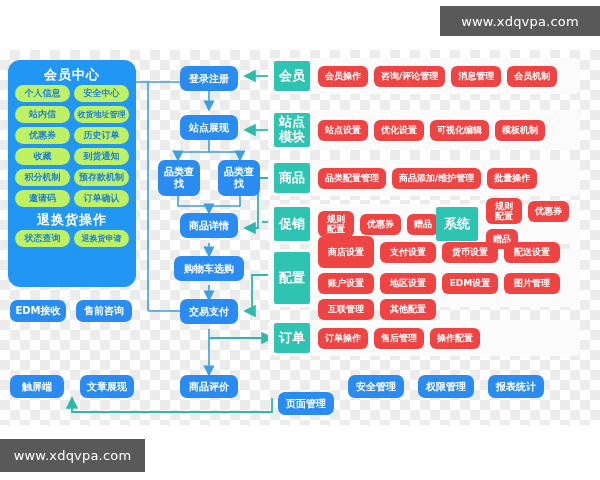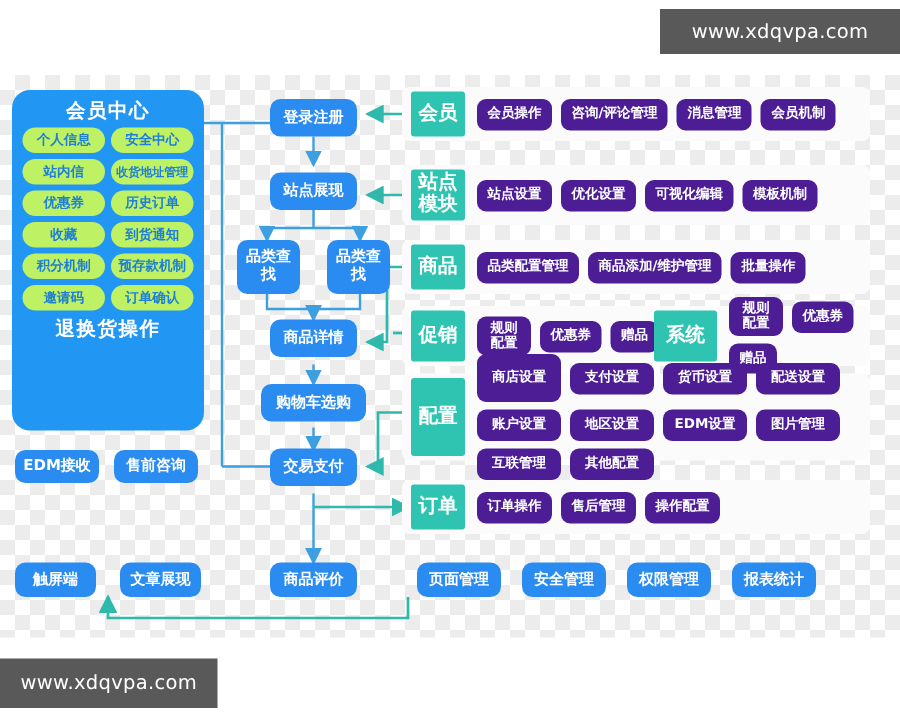--- a/index.html
+++ b/index.html
@@ -62,21 +62,21 @@
     display:flex;align-items:center;box-sizing:border-box;padding:4px 6px;
   }
   .gtag{
     background:#2fc4b2;color:#ffffff;border-radius:2px;
     display:flex;align-items:center;justify-content:center;text-align:center;
     font-size:13px;font-weight:bold;line-height:1.15;flex:0 0 auto;
     margin-right:8px;
   }
   .gitems{display:flex;flex-wrap:wrap;gap:5px 6px;align-items:center;}
   .gbtn{
-    background:#4c1d95;color:#ffffff;border-radius:6px;
+    background:#ef4444;color:#ffffff;border-radius:6px;
     font-size:9px;font-weight:bold;line-height:1.15;text-align:center;
     display:flex;align-items:center;justify-content:center;
     padding:0 7px;height:21px;white-space:nowrap;box-sizing:border-box;
   }
   .gbtn.tall{height:26px;padding:0 6px;white-space:normal;width:36px;}
 
   
   #group-system{
     position:absolute;display:flex;align-items:center;
     background:transparent;
@@ -136,20 +136,24 @@
       <div class="chip">优惠券</div>
       <div class="chip">历史订单</div>
       <div class="chip">收藏</div>
       <div class="chip">到货通知</div>
       <div class="chip">积分机制</div>
       <div class="chip">预存款机制</div>
       <div class="chip">邀请码</div>
       <div class="chip">订单确认</div>
     </div>
     <div class="panel-title" style="margin-top:4px;">退换货操作</div>
+    <div class="panel-grid">
+      <div class="chip">状态查询</div>
+      <div class="chip wide">退换货申请</div>
+    </div>
   </div>
 
   <div class="node" style="left:10px;top:300px;width:56px;height:22px;">EDM接收</div>
   <div class="node" style="left:76px;top:300px;width:56px;height:22px;">售前咨询</div>
 
   <div class="node" style="left:180px;top:66px;width:58px;height:25px;">登录注册</div>
   <div class="node" style="left:180px;top:115px;width:58px;height:25px;">站点展现</div>
   <div class="node two-line" style="left:158px;top:160px;width:42px;height:36px;">品类查找</div>
   <div class="node two-line" style="left:218px;top:160px;width:42px;height:36px;">品类查找</div>
   <div class="node" style="left:180px;top:213px;width:58px;height:25px;">商品详情</div>
@@ -224,21 +228,21 @@
     <div class="gitems">
       <div class="gbtn">订单操作</div>
       <div class="gbtn">售后管理</div>
       <div class="gbtn">操作配置</div>
     </div>
   </div>
 
   <div class="node" style="left:10px;top:375px;width:54px;height:23px;">触屏端</div>
   <div class="node" style="left:80px;top:375px;width:54px;height:23px;">文章展现</div>
   <div class="node" style="left:180px;top:375px;width:58px;height:23px;">商品评价</div>
-  <div class="node" style="left:278px;top:375px;width:56px;height:23px;">页面管理</div>
+  <div class="node" style="left:278px;top:392px;width:56px;height:23px;">页面管理</div>
   <div class="node" style="left:348px;top:375px;width:56px;height:23px;">安全管理</div>
   <div class="node" style="left:418px;top:375px;width:56px;height:23px;">权限管理</div>
   <div class="node" style="left:488px;top:375px;width:56px;height:23px;">报表统计</div>
 
   <div class="wm" id="wm-top">www.xdqvpa.com</div>
   <div class="wm" id="wm-bottom">www.xdqvpa.com</div>
 
 </div>
 
 </body></html>

